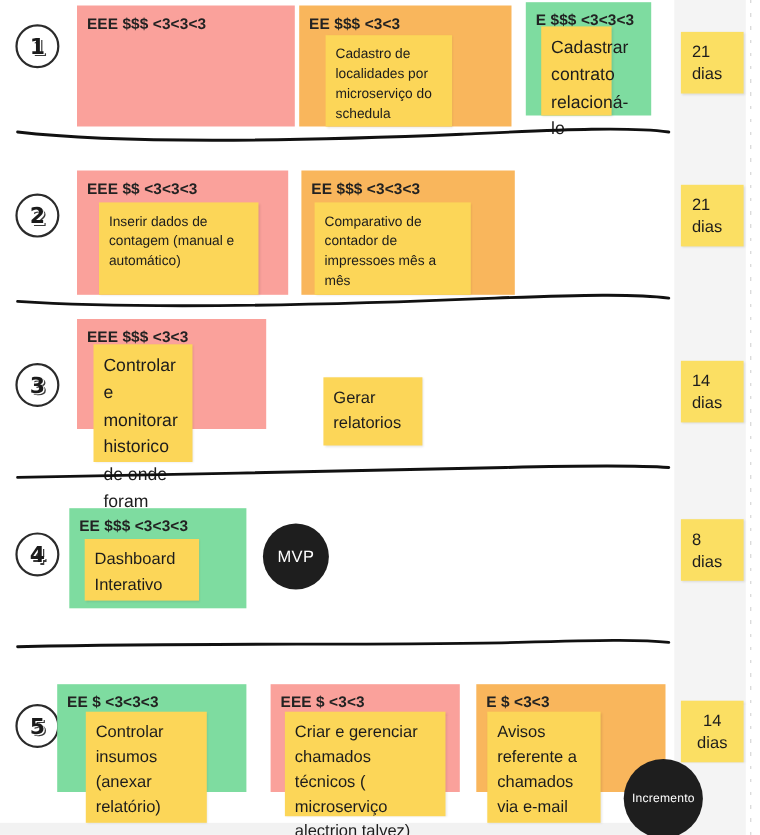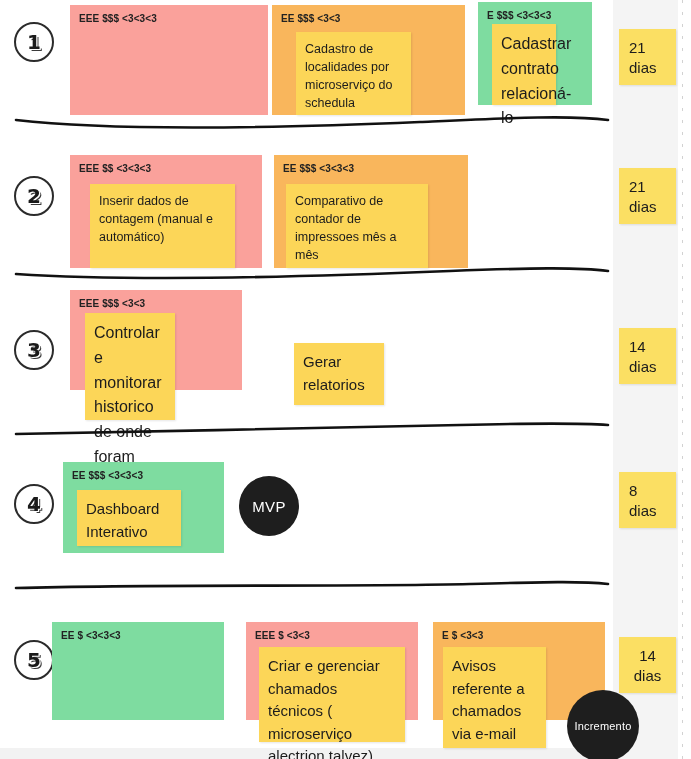--- a/index.html
+++ b/index.html
@@ -20,21 +20,21 @@
 
   
   .idx{position:absolute;width:40px;height:40px;border-radius:50%;
     border:2.5px solid #2b2b2b;box-sizing:border-box;
     display:flex;align-items:center;justify-content:center;background:#fff;}
   .idx span{font-family:"DejaVu Sans", sans-serif;font-weight:bold;font-size:20px;color:#1a1a1a;
     text-shadow:1.2px 1.2px 0 #ffffff, 2.2px 2.2px 0 #3a3a3a;line-height:1;}
 
   
   .card{position:absolute;box-sizing:border-box;}
-  .card .tag{position:absolute;left:9px;top:8px;font-size:10px;font-weight:bold;color:#222;
+  .card .tag{position:absolute;left:9px;top:8px;font-size:14px;font-weight:bold;color:#222;
     white-space:nowrap;letter-spacing:.1px;}
 
   
   .note{position:absolute;background:#fcd658;box-sizing:border-box;
     padding:8px 9px;font-size:12.5px;line-height:1.45;color:#1c1c1c;
     box-shadow:1px 1px 2px rgba(0,0,0,.10);}
   .note.big{font-size:15px;line-height:1.5;}
   .note.small{font-size:16px;line-height:1.55;}
 
   
@@ -149,20 +149,21 @@
     </svg>
   </div>
 
   <div class="idx" style="left:14px;top:640px;">
     <span>5</span>
   </div>
 
   <div class="card" style="left:52px;top:622px;width:172px;height:98px;background:#7edca0;">
     <div class="tag">EE $ &lt;3&lt;3&lt;3</div>
   </div>
+  <div class="note big" style="left:78px;top:647px;width:110px;height:101px;">Controlar insumos (anexar relatório)</div>
 
   <div class="card" style="left:246px;top:622px;width:172px;height:98px;background:#faa19b;">
     <div class="tag">EEE $ &lt;3&lt;3</div>
   </div>
   <div class="note big" style="left:259px;top:647px;width:146px;height:95px;">Criar e gerenciar chamados técnicos ( microserviço alectrion talvez)</div>
 
   <div class="card" style="left:433px;top:622px;width:172px;height:98px;background:#f9b65c;">
     <div class="tag">E $ &lt;3&lt;3</div>
   </div>
   <div class="note big" style="left:443px;top:647px;width:103px;height:101px;">Avisos referente a chamados via e-mail</div>

